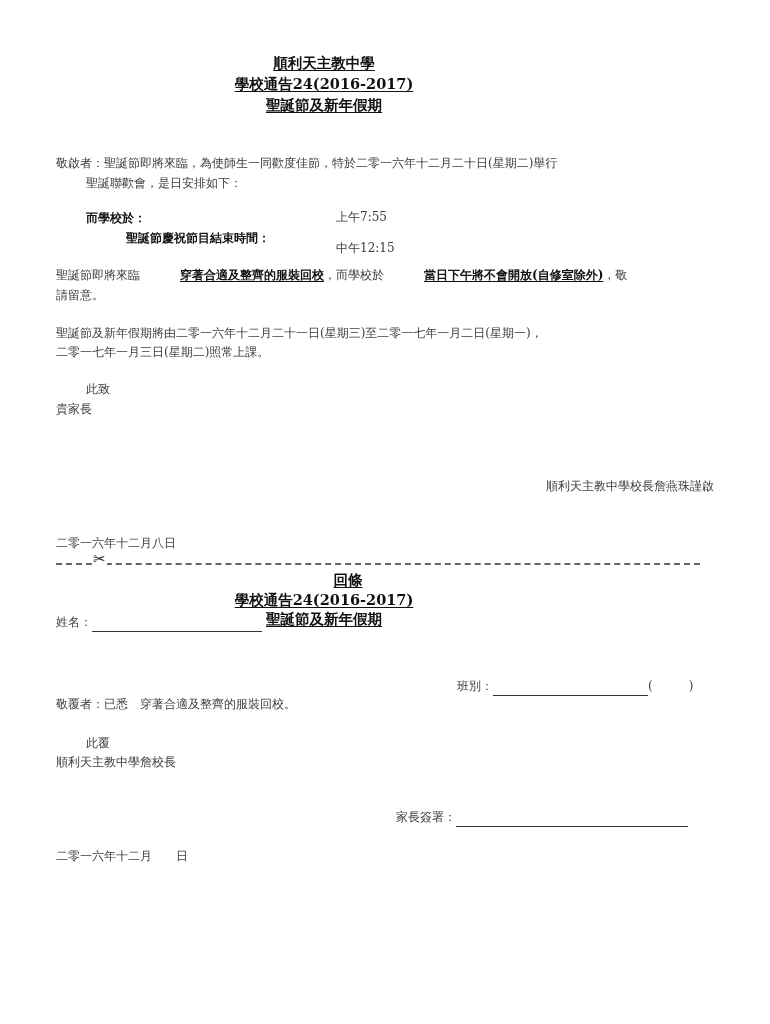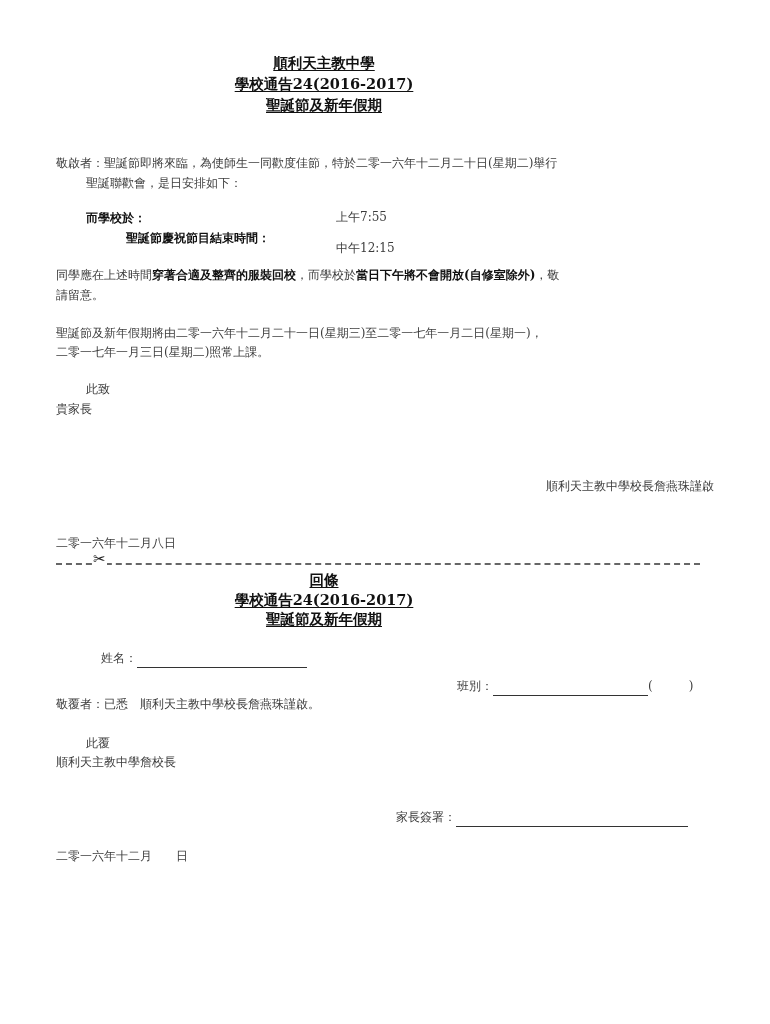--- a/index.html
+++ b/index.html
@@ -8,21 +8,21 @@
       font-family: "DejaVu Serif", "Liberation Serif", serif; color: #3a3a3a;
     }
     .abs { position: absolute; white-space: nowrap; }
     .title {
       position: absolute; left: 0; width: 648px; text-align: center;
       font-weight: bold; color: #111; font-size: 14.5px; line-height: 18px;
     }
     .title span { text-decoration: underline; text-underline-offset: 2px; }
     .body { font-size: 12px; line-height: 20px; color: #3c3c3c; }
     .bold-black { font-weight: bold; color: #111; }
-    .u { text-underline-offset: 2px; }
+    .u { text-decoration: underline; text-underline-offset: 2px; margin-left: 40px; }
     .line { display: inline-block; border-bottom: 1px solid #333; vertical-align: bottom; height: 14px; }
     .dash {
       position: absolute; top: 563px; height: 0; border-top: 2px dashed #666;
     }
     .scissors { position: absolute; top: 551px; left: 92px; font-size: 15px; color: #222; background: #fff; padding: 0 1px; line-height: 16px; }
   </style>
 </head>
 <body>
 
 <div class="title" style="top:54px;"><span>順利天主教中學</span></div>
@@ -31,49 +31,49 @@
 
 <div class="abs body" style="left:56px; top:153px;">敬啟者：聖誕節即將來臨，為使師生一同歡度佳節，特於二零一六年十二月二十日(星期二)舉行</div>
 <div class="abs body" style="left:56px; top:173px;margin-left:30px;">聖誕聯歡會，是日安排如下：</div>
 
 <div class="abs body bold-black" style="left:86px; top:208px;">而學校於：</div>
 <div class="abs body" style="left:336px; top:207px;">上午7:55</div>
 <div class="abs body bold-black" style="left:86px; top:228px;margin-left:40px;">聖誕節慶祝節目結束時間：</div>
 <div class="abs body" style="left:336px; top:238px;">中午12:15</div>
 
 <div class="abs body" style="left:56px; top:265px;">
-  <span>同學應在上述時間</span><span class="bold-black u">穿著合適及整齊的服裝回校</span><span>，而學校於</span><span class="bold-black u">當日下午將不會開放(自修室除外)</span><span>，敬</span>
+  <span>聖誕節即將來臨</span><span class="bold-black u">穿著合適及整齊的服裝回校</span><span>，而學校於</span><span class="bold-black u">當日下午將不會開放(自修室除外)</span><span>，敬</span>
 </div>
 <div class="abs body" style="left:56px; top:285px;">請留意。</div>
 
 <div class="abs body" style="left:56px; top:323px;">聖誕節及新年假期將由二零一六年十二月二十一日(星期三)至二零一七年一月二日(星期一)，</div>
 <div class="abs body" style="left:56px; top:342px;text-align:center;">二零一七年一月三日(星期二)照常上課。</div>
 
 <div class="abs body" style="left:86px; top:379px;">此致</div>
 <div class="abs body" style="left:56px; top:399px;">貴家長</div>
 
 <div class="abs body" style="right:56px; top:476px;">順利天主教中學校長詹燕珠謹啟</div>
 
 <div class="abs body" style="left:56px; top:533px;">二零一六年十二月八日</div>
 
 <div class="dash" style="left:56px; width:644px;"></div>
 <div class="scissors">✂</div>
 
-<div class="title" style="top:571px;"><span>回條</span></div>
+<div class="title" style="top:571px;padding-left:24px;"><span>回條</span></div>
 <div class="title" style="top:591px;"><span>學校通告24(2016-2017)</span></div>
 <div class="title" style="top:610px;"><span>聖誕節及新年假期</span></div>
 
-<div class="abs body" style="left:56px; top:648px;margin-left:45px;">
+<div class="abs body" style="left:56px; top:612px;">
   <span>姓名：</span><span class="line" style="width:170px;"></span>
 </div>
 <div class="abs body" style="left:457px; top:676px;">
   <span>班別：</span><span class="line" style="width:155px;"></span><span>(</span><span style="display:inline-block;width:36px;"></span><span>)</span>
 </div>
 
-<div class="abs body" style="left:56px; top:694px;">敬覆者：已悉　順利天主教中學校長詹燕珠謹啟。</div>
+<div class="abs body" style="left:56px; top:694px;">敬覆者：已悉　穿著合適及整齊的服裝回校。</div>
 <div class="abs body" style="left:86px; top:733px;">此覆</div>
 <div class="abs body" style="left:56px; top:752px;">順利天主教中學詹校長</div>
 
 <div class="abs body" style="left:396px; top:807px;">
   <span>家長簽署：</span><span class="line" style="width:232px;"></span>
 </div>
 
 <div class="abs body" style="left:56px; top:846px;">二零一六年十二月　　日</div>
 
 </body></html>

